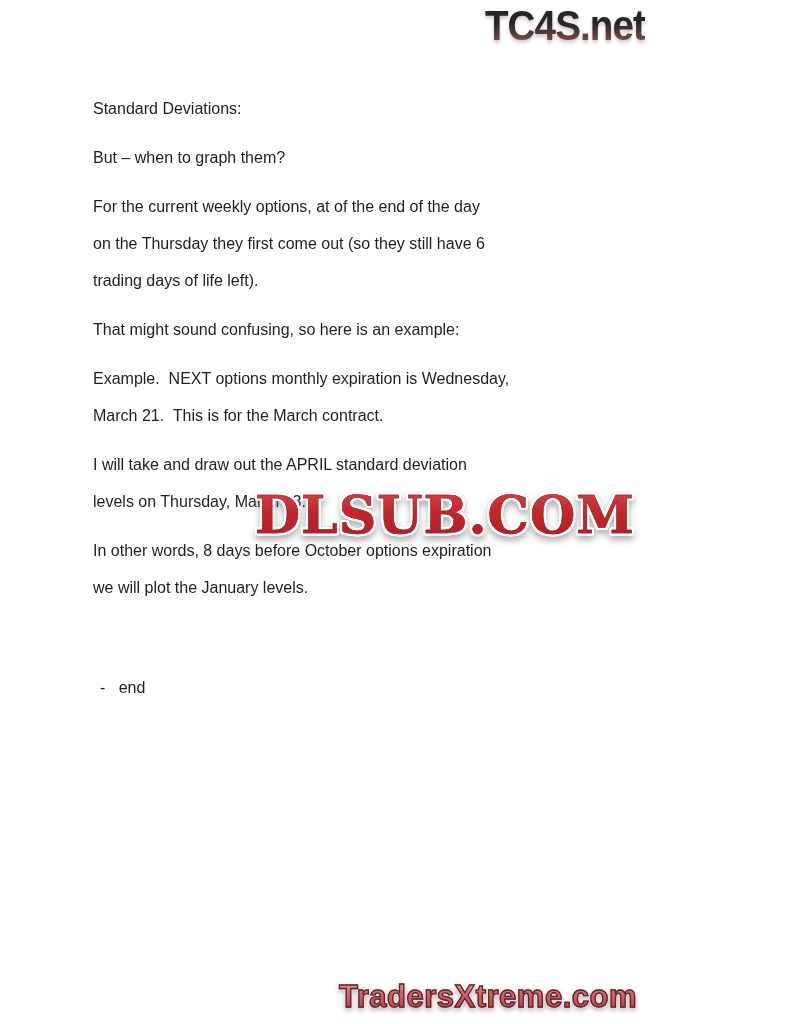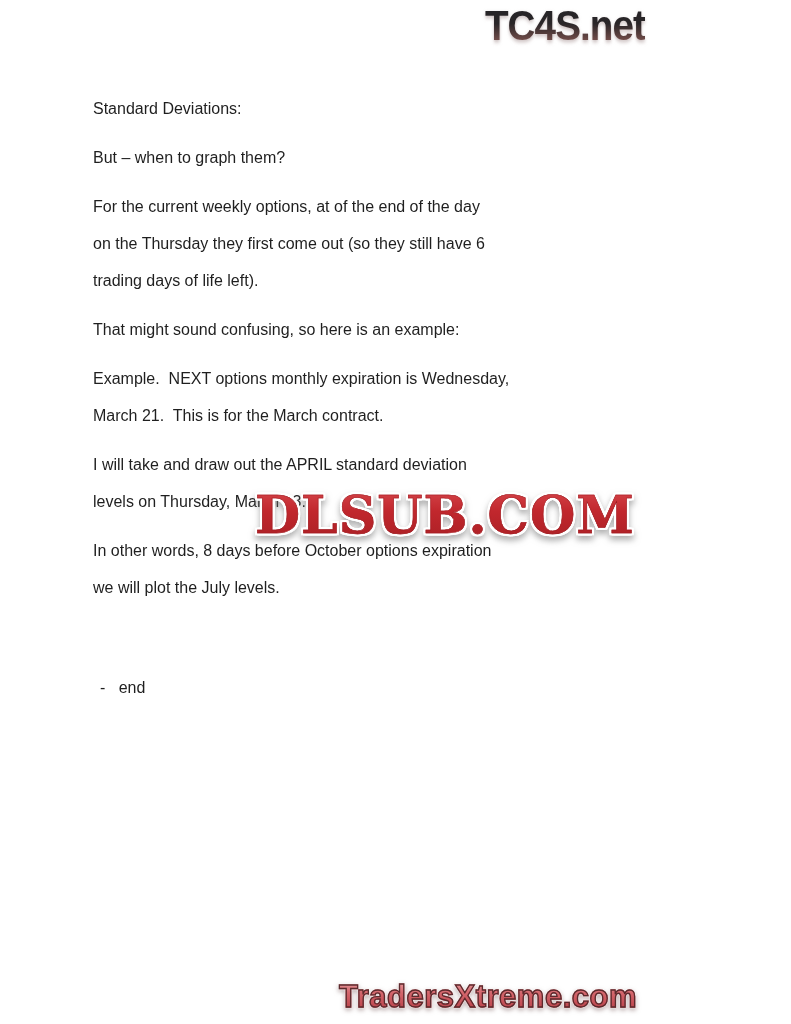--- a/index.html
+++ b/index.html
@@ -122,21 +122,21 @@
       <div class="para">
         <div class="line">Example.  NEXT options monthly expiration is Wednesday,</div>
         <div class="line">March 21.  This is for the March contract.</div>
       </div>
       <div class="para">
         <div class="line">I will take and draw out the APRIL standard deviation</div>
         <div class="line">levels on Thursday, March 13.</div>
       </div>
       <div class="para">
         <div class="line">In other words, 8 days before October options expiration</div>
-        <div class="line">we will plot the July levels.</div>
+        <div class="line">we will plot the January levels.</div>
       </div>
       <div class="para end-note">
         <div class="line">-   end</div>
       </div>
     </div>
 
   <div class="watermark">DLSUB.COM</div>
 
   <div class="logo-bottom">TradersXtreme.com</div>
 </div>

